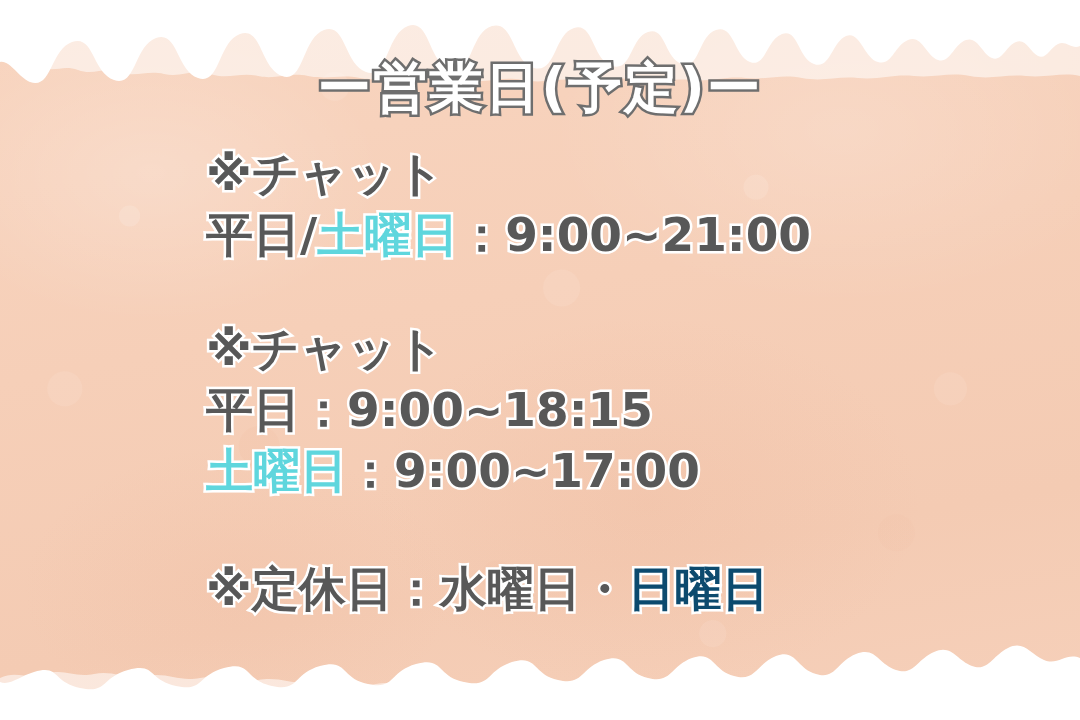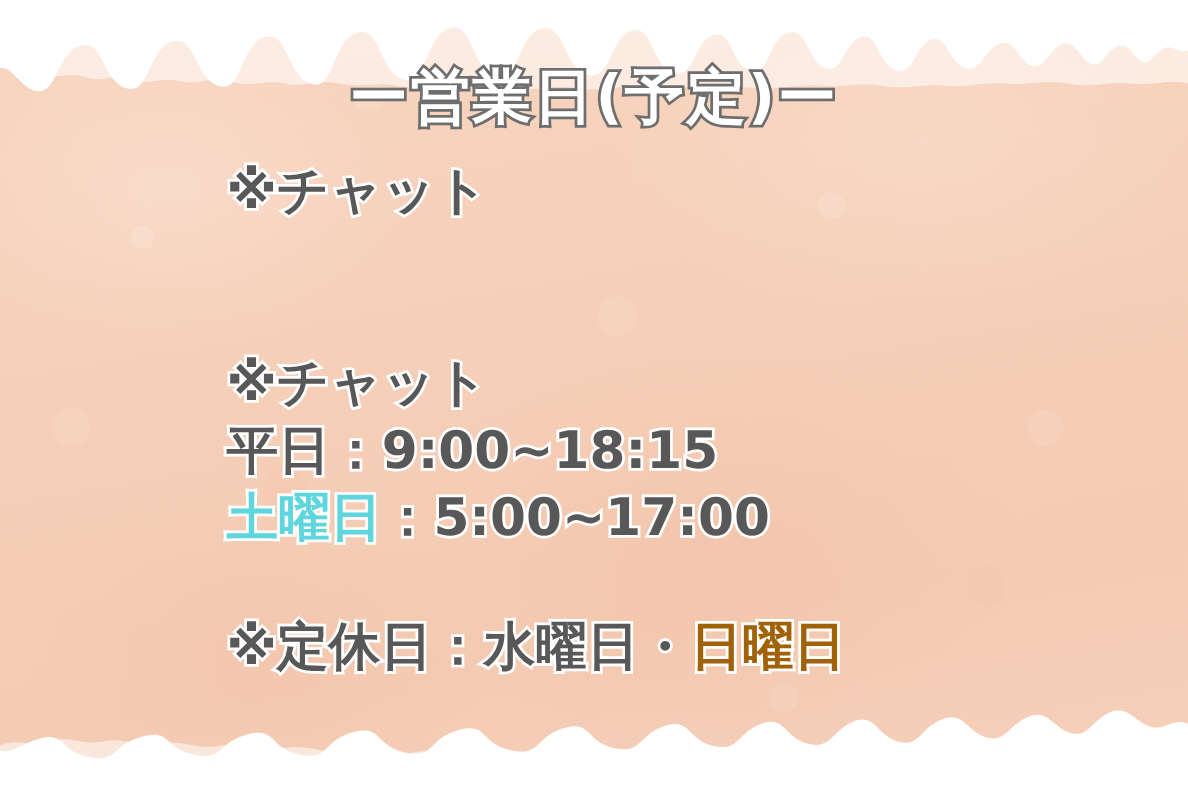--- a/index.html
+++ b/index.html
@@ -105,21 +105,21 @@
     -webkit-text-stroke: 5px #ffffff;
     paint-order: stroke fill;
   }
   .block .line { display: block; }
 
   .b-chat    { top: 143px; }
   .b-online  { top: 318px; }
   .b-closed  { top: 558px; }
 
   .sat { color: #5fd6dd; }
-  .sun { color: #a16207; }
+  .sun { color: #0c4a6e; }
 </style>
 </head>
 <body>
 
 <div id="poster">
 
   <div class="paper"></div>
   <div class="grain"></div>
 
   <div class="edge edge-top">
@@ -168,26 +168,27 @@
         C1040,88 1058,94 1080,90 L1080,120 L0,120 Z"></path>
     </svg>
   </div>
 
   <div class="content">
 
     <div class="title">ー営業日(予定)ー</div>
 
     <div class="block b-chat">
       <span class="line">※チャット</span>
+      <span class="line"><span>平日/</span><span class="sat">土曜日</span><span>：9:00~21:00</span></span>
     </div>
 
     <div class="block b-online">
       <span class="line">※チャット</span>
       <span class="line"><span>平日</span><span>：9:00~18:15</span></span>
-      <span class="line"><span class="sat">土曜日</span><span>：5:00~17:00</span></span>
+      <span class="line"><span class="sat">土曜日</span><span>：9:00~17:00</span></span>
     </div>
 
     <div class="block b-closed">
       <span class="line"><span>※定休日：</span><span>水曜日</span><span>・</span><span class="sun">日曜日</span></span>
     </div>
 
   </div>
 </div>
 
 </body></html>

